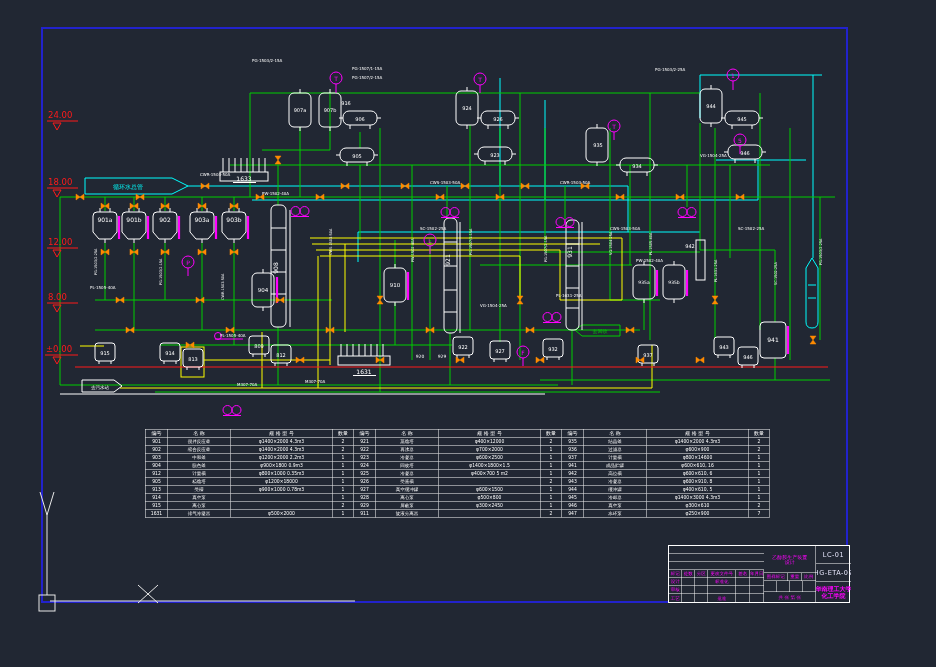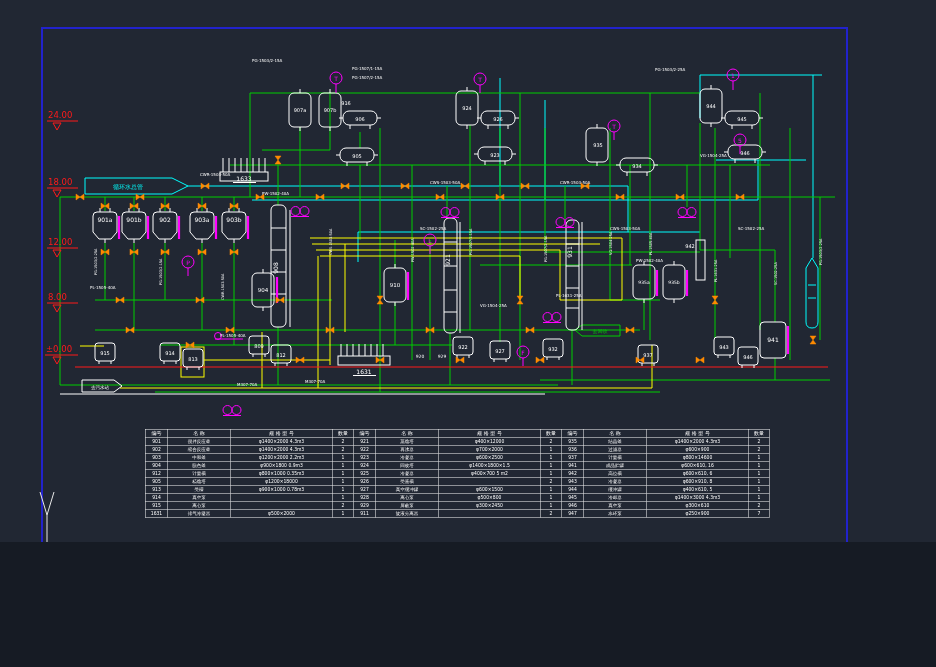--- a/index.html
+++ b/index.html
@@ -1,16 +1,16 @@
 <!DOCTYPE html>
 <html><head>
 <meta charset="utf-8">
 <style>
   html,body{margin:0;padding:0;background:#161b24;}
-  .stage{position:relative;width:936px;height:542px;background:#212733;overflow:hidden;
+  .stage{position:relative;width:936px;height:667px;background:#212733;overflow:hidden;
          font-family:"DejaVu Sans",sans-serif;}
   svg{position:absolute;left:0;top:0;}
   svg text{font-family:"DejaVu Sans",sans-serif;}
   
   .eq-wrap{position:absolute;left:145px;top:429px;transform:scale(.5);transform-origin:0 0;}
   table.eq{border-collapse:collapse;table-layout:fixed;width:1192px;background:transparent;}
   table.eq th,table.eq td{border:1px solid #fff;color:#fff;font-size:9px;font-weight:normal;
       height:15px;line-height:1;padding:0 2px;white-space:nowrap;overflow:hidden;text-align:center;}
   table.eq th{font-size:10px;}
   

